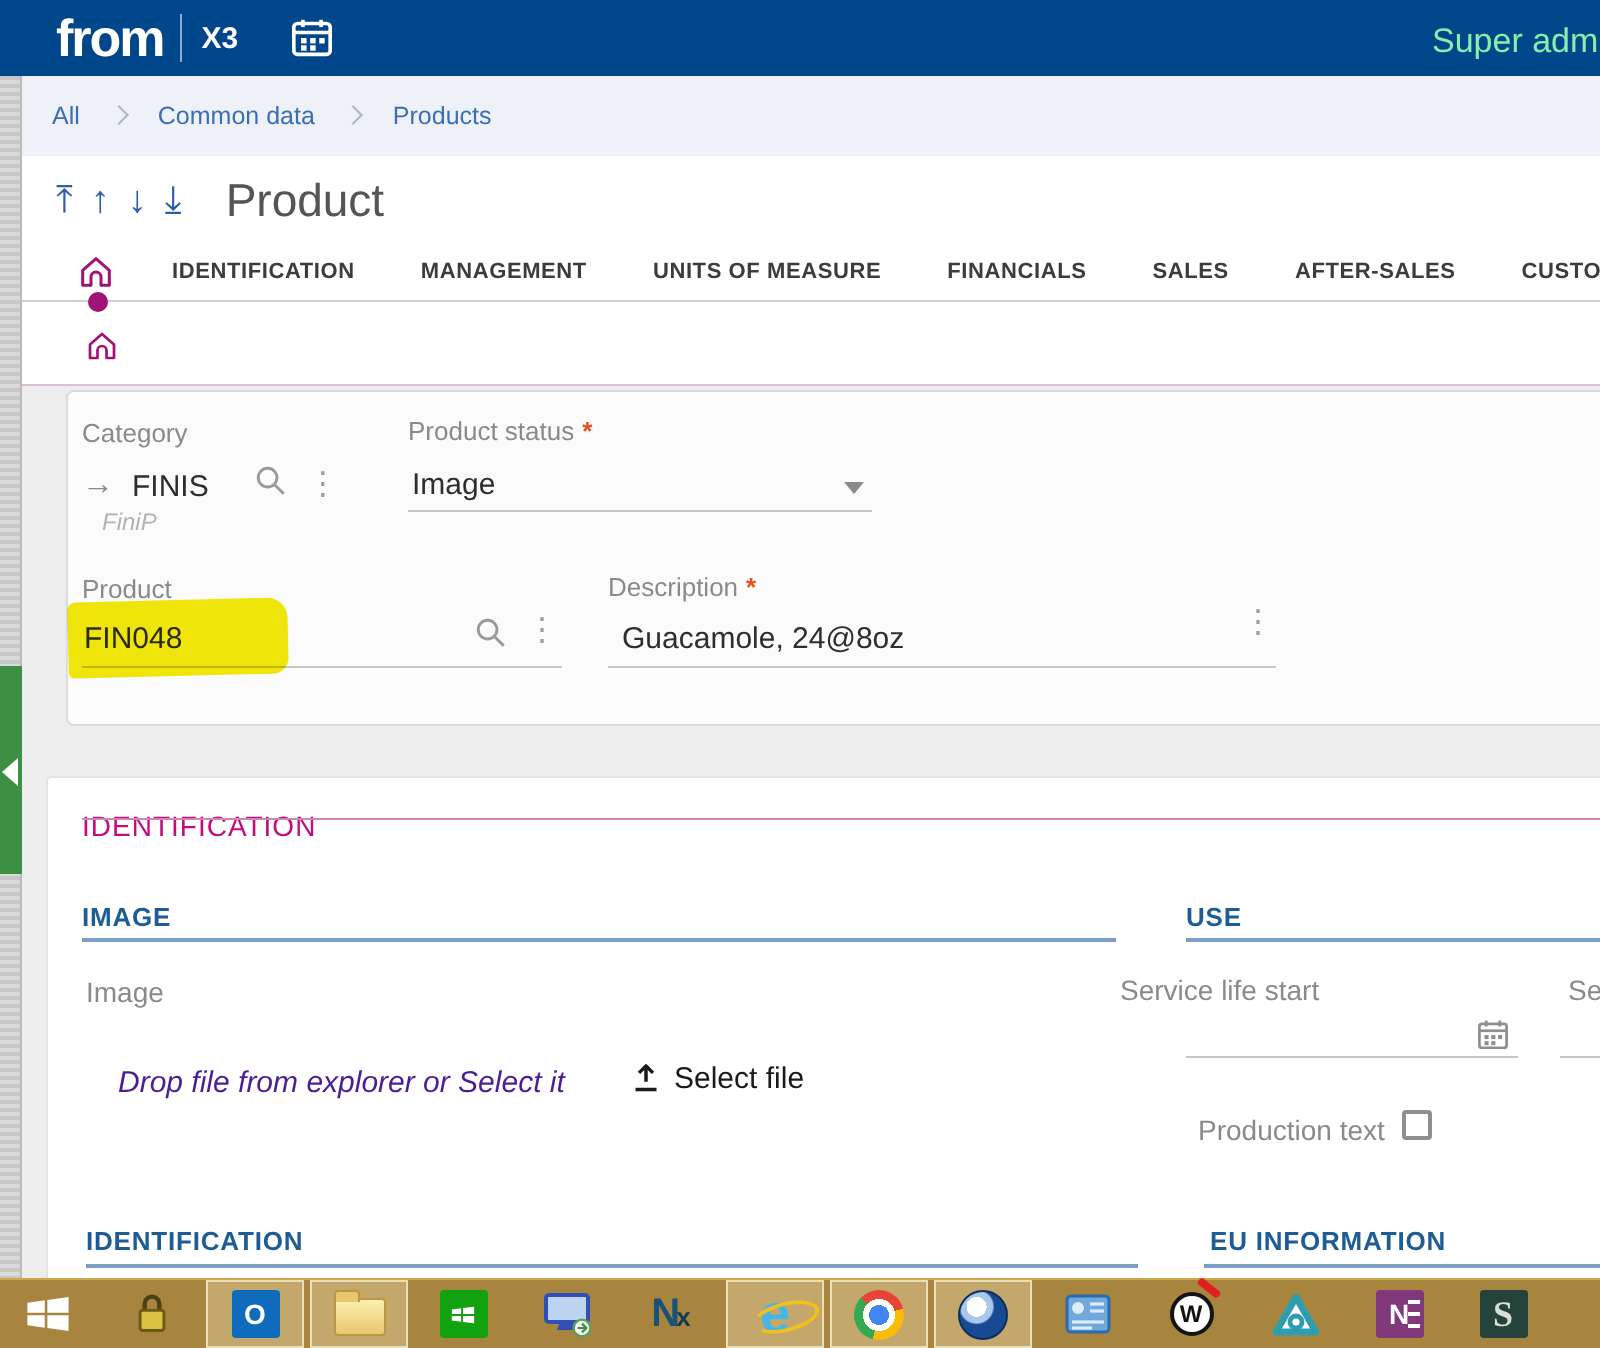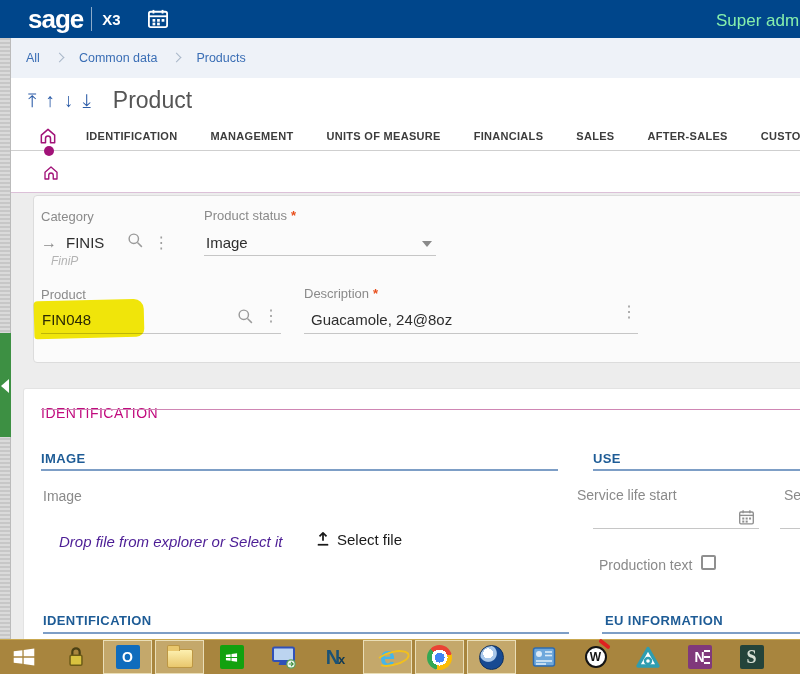--- a/index.html
+++ b/index.html
@@ -89,21 +89,21 @@
   .ic-nx b { font-size:13px; color:#123a52; margin-left:-2px; }
   .ic-w { width:22px; height:22px; border-radius:50%; background:#fff; border:2.5px solid #141414; color:#141414; font-weight:800; font-size:12px; display:flex; align-items:center; justify-content:center; position:relative; }
   .ic-w i { position:absolute; right:-6px; top:-6px; width:13px; height:4px; background:#e02020; border-radius:2px; transform:rotate(38deg); }
 </style>
 </head>
 <body>
 
 <div id="screen">
 
   <div class="topbar">
-    <div class="brand">sage</div>
+    <div class="brand">from</div>
     <div class="brand-divider"></div>
     <div class="product-code">X3</div>
     <div class="topbar-cal">
       <svg width="22" height="20" viewBox="0 0 24 22">
           <rect x="2" y="3" width="20" height="17" rx="2" fill="none" stroke="#fff" stroke-width="2"></rect>
           <line x1="2" y1="8" x2="22" y2="8" stroke="#fff" stroke-width="2"></line>
           <line x1="7" y1="1" x2="7" y2="5" stroke="#fff" stroke-width="2"></line>
           <line x1="17" y1="1" x2="17" y2="5" stroke="#fff" stroke-width="2"></line>
           <g fill="#fff">
             <rect x="6" y="11" width="3" height="3"></rect>
@@ -223,21 +223,21 @@
     <div class="select-file" style="left:292px; top:142px;">
       <svg width="14" height="15" viewBox="0 0 16 17">
           <path d="M8 1 L8 10 M4 5 L8 1 L12 5" fill="none" stroke="#1a1a1a" stroke-width="2" stroke-linejoin="round"></path>
           <line x1="2" y1="14.5" x2="14" y2="14.5" stroke="#1a1a1a" stroke-width="2"></line>
         </svg>
       <span>Select file</span>
     </div>
 
     <div class="sec-blue" style="left:569px; top:62px;">USE</div>
     <div class="rule-blue" style="left:569px; top:80px; width:221px;"></div>
-    <div class="lbl" style="left:553px; top:98px; font-size:14px;">Service life start</div>
+    <div class="lbl" style="left:536px; top:98px; font-size:14px;">Service life start</div>
     <div class="lbl" style="left:760px; top:98px; font-size:14px;">Se</div>
     <div class="underline-field" style="left:569px; top:139px; width:166px;"></div>
     <div class="underline-field" style="left:756px; top:139px; width:40px;"></div>
     <span style="position:absolute; left:714px; top:120px;">
       <svg width="17" height="17" viewBox="0 0 20 20">
           <rect x="2" y="3.5" width="16" height="14" rx="1.5" fill="none" stroke="#8f8f8f" stroke-width="1.6"></rect>
           <line x1="2" y1="7.5" x2="18" y2="7.5" stroke="#8f8f8f" stroke-width="1.6"></line>
           <line x1="6" y1="1.5" x2="6" y2="5" stroke="#8f8f8f" stroke-width="1.6"></line>
           <line x1="14" y1="1.5" x2="14" y2="5" stroke="#8f8f8f" stroke-width="1.6"></line>
           <g fill="#8f8f8f">

